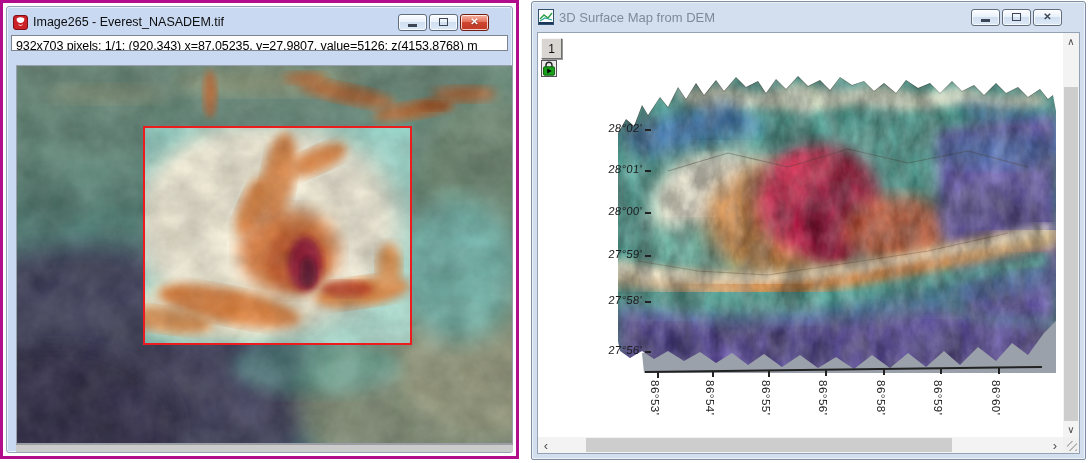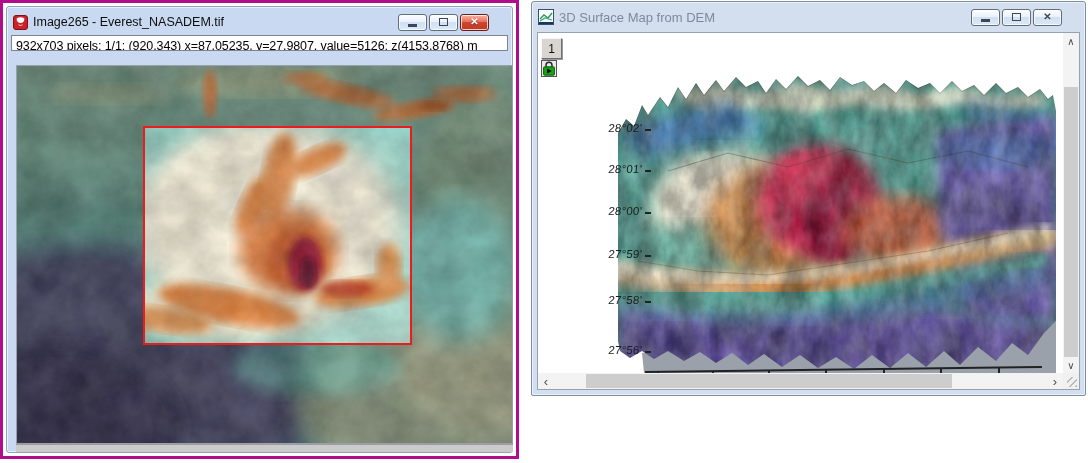--- a/index.html
+++ b/index.html
@@ -28,21 +28,21 @@
             border:1px solid #7d848f;box-sizing:border-box;font-size:12.5px;color:#000;
             line-height:21px;padding-left:4px;white-space:nowrap;overflow:hidden;letter-spacing:-.1px;}
   .img-canvas{position:absolute;left:9px;top:58px;width:495px;height:377px;overflow:hidden;
               border:1px solid #98a0ac;box-sizing:content-box;background:#4ea093;}
   .roi{position:absolute;left:126px;top:60px;width:269px;height:219px;border:2px solid #ec1c1e;
        box-sizing:border-box;background:transparent;}
   .btm-strip{position:absolute;left:9px;top:437px;width:497px;height:8px;background:#cbcbcb;
              border-top:1px solid #9d9d9d;box-sizing:border-box;}
 
   
-  .win-right{left:531px;top:1px;width:555px;height:395px;background:#d3dfee;border:1px solid #7e8ea2;
+  .win-right{left:531px;top:1px;width:555px;height:459px;background:#d3dfee;border:1px solid #7e8ea2;
              border-radius:3px 3px 2px 2px;box-shadow:inset 0 0 0 1px rgba(255,255,255,.55);box-sizing:border-box;}
   .tb-title-inactive{flex:1;font-size:13px;color:#7e8a9b;white-space:nowrap;overflow:hidden;margin-left:5px;}
   .gw-content{position:absolute;left:5px;right:5px;top:30px;bottom:5px;background:#fff;
               border:1px solid #93a2b5;box-sizing:border-box;overflow:hidden;}
   .layer-btn{position:absolute;left:3px;top:5px;width:19px;height:19px;background:#d9d6d1;
              border:1px solid;border-color:#f6f6f6 #6f6f6f #6f6f6f #f6f6f6;font-size:12px;color:#111;
              display:flex;align-items:center;justify-content:center;box-shadow:1px 1px 0 #9a9a9a;}
   .lock-ico{position:absolute;left:3px;top:27px;width:16px;height:17px;}
 
   

